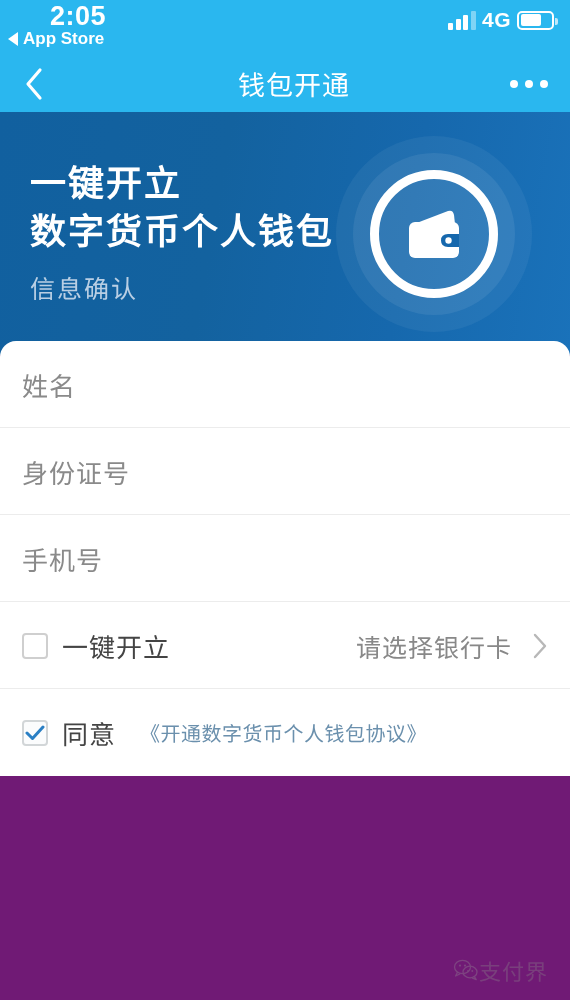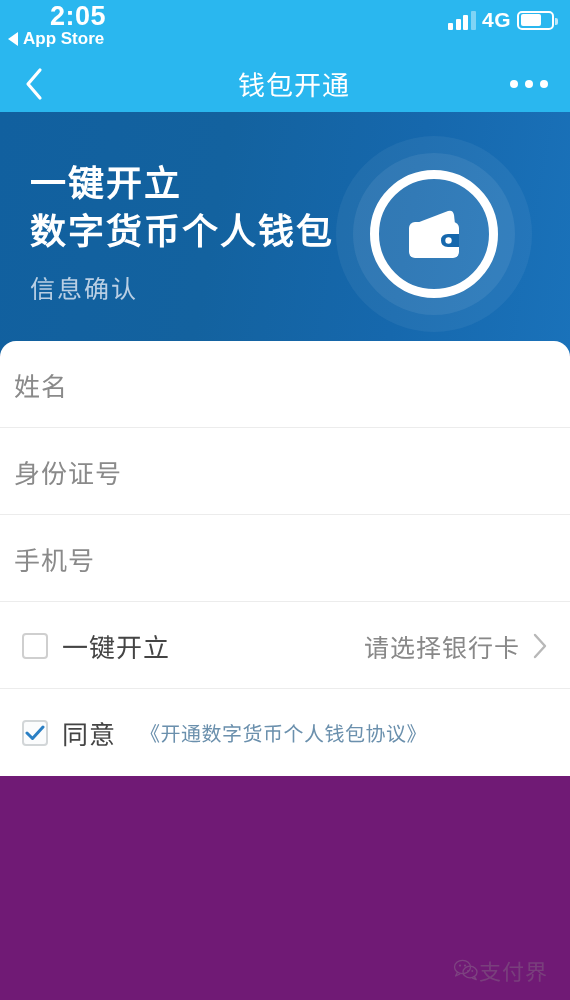--- a/index.html
+++ b/index.html
@@ -223,21 +223,21 @@
     background: #ffffff;
     border-radius: 16px 16px 0 0;
     z-index: 5;
     min-height: 400px;
   }
   .field-row {
     position: relative;
     height: 87px;
     display: flex;
     align-items: center;
-    padding: 0 14px;
+    padding: 0 22px;
     box-sizing: border-box;
   }
   .field-row::after {
     content: "";
     position: absolute;
     left: 0; right: 0; bottom: 0;
     height: 1.5px;
     background: #ececec;
   }
   .field-placeholder {
@@ -283,21 +283,21 @@
   }
   .cbox svg { display: block; }
   .opt-label {
     font-size: 26px;
     color: #444444;
     letter-spacing: 1px;
   }
   .opt-right {
     display: flex;
     align-items: center;
-    gap: 12px;
+    gap: 20px;
   }
   .opt-value {
     font-size: 25px;
     color: #888888;
     letter-spacing: 1px;
   }
   .chev-right svg { display: block; }
   .agreement-link {
     font-size: 20px;
     color: #6b90ad;

